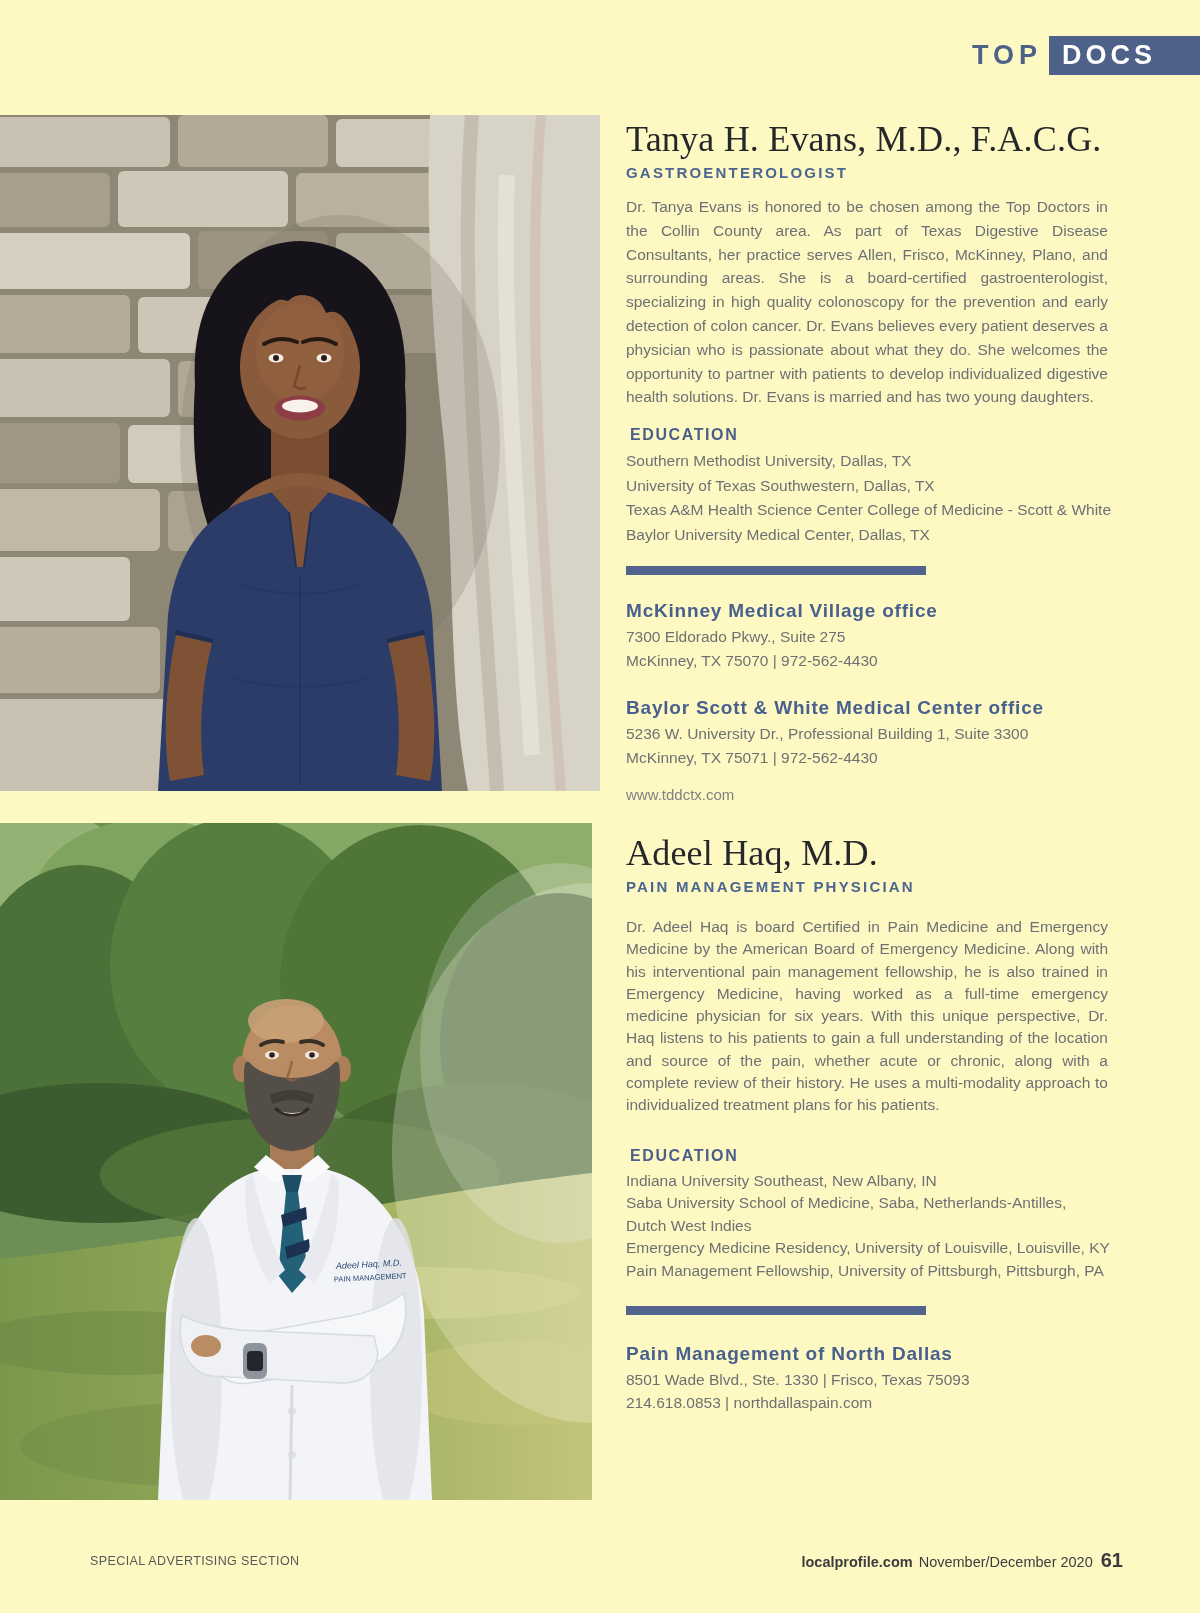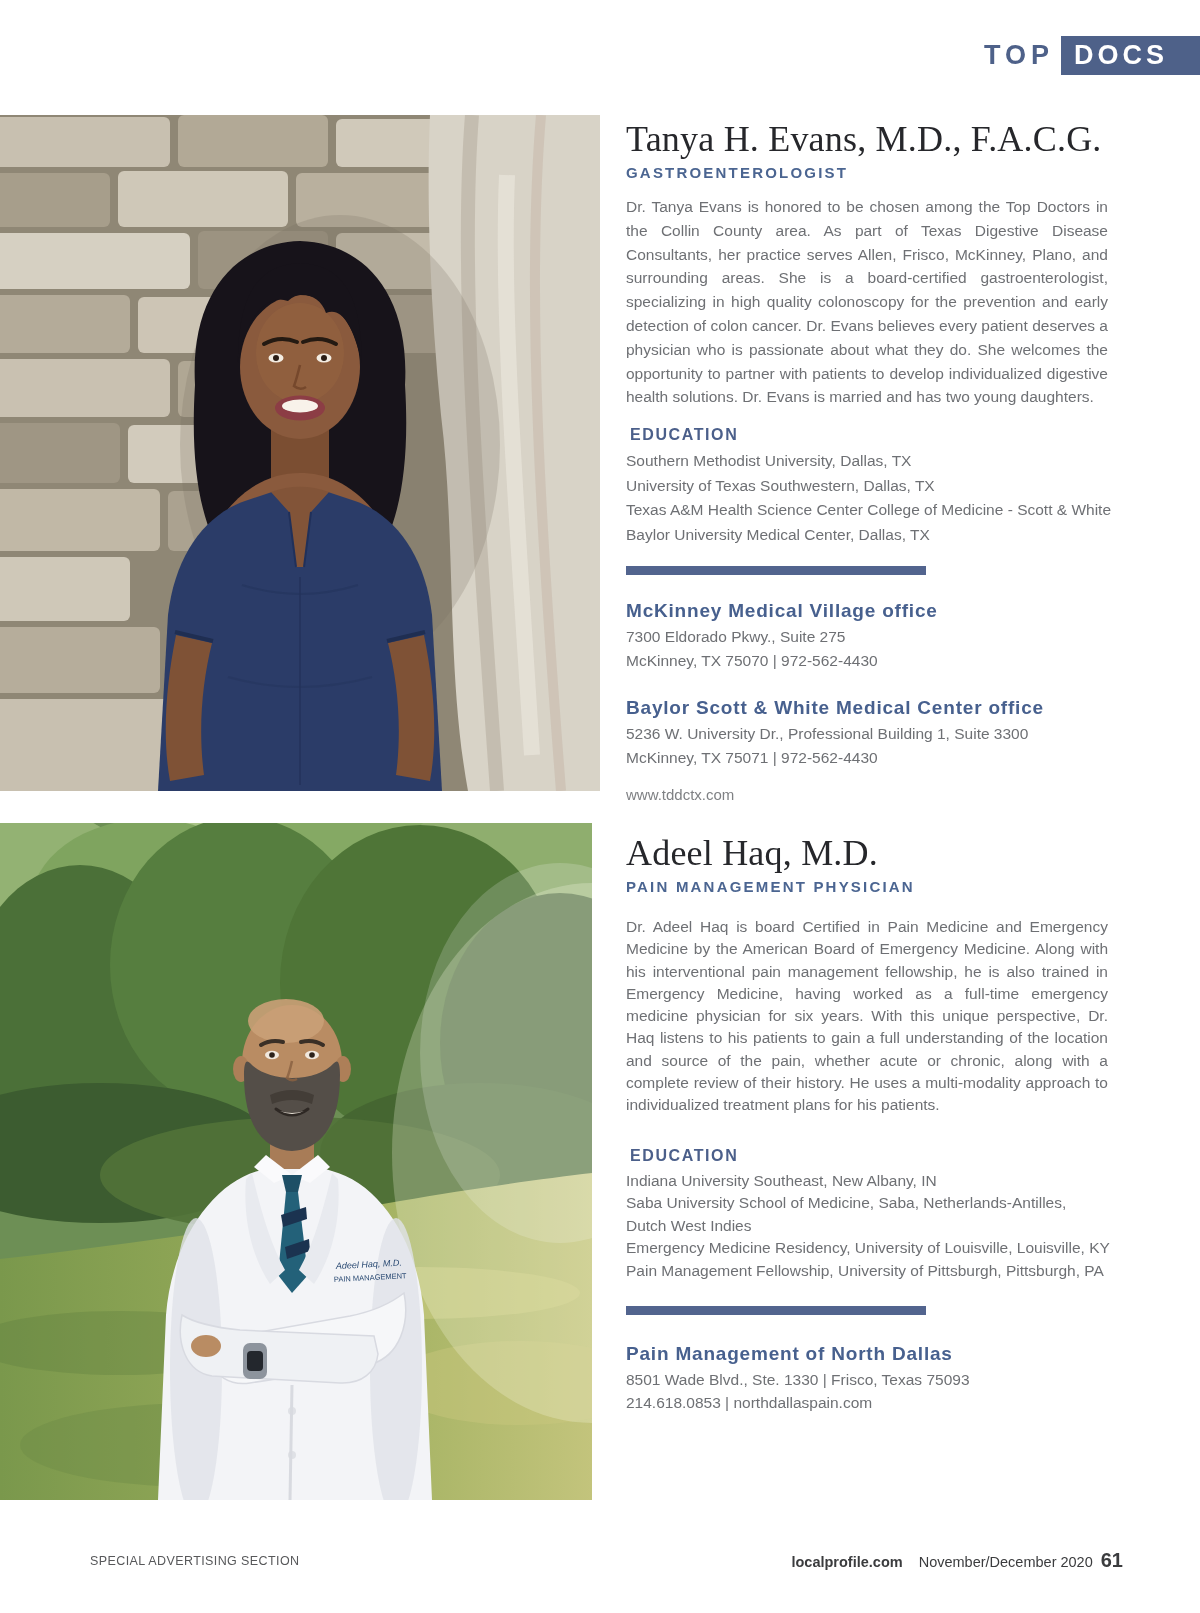--- a/index.html
+++ b/index.html
@@ -1,24 +1,24 @@
 <!DOCTYPE html>
 <html><head>
 <meta charset="utf-8">
 <style>
   html,body { margin:0; padding:0; background:#e8e8e8; }
   .page {
     position:relative; width:1200px; height:1613px; margin:0 auto;
-    background:#ffffff; overflow:hidden;
+    background:#fef9c3; overflow:hidden;
     font-family:"Liberation Sans", sans-serif;
   }
   
   .badge { position:absolute; top:36px; right:0; height:39px; display:flex; align-items:stretch; }
   .badge-top { color:#4e6189; font-weight:bold; font-size:27px; letter-spacing:5px; line-height:39px; margin-right:7px; }
-  .badge-box { background:#4e6189; color:#ffffff; font-weight:bold; font-size:27px; letter-spacing:4px; line-height:39px; padding:0 32px 0 13px; }
+  .badge-box { background:#4e6189; color:#ffffff; font-weight:bold; font-size:27px; letter-spacing:4px; line-height:39px; padding:0 44px 0 13px; }
   
   .photo { position:absolute; left:0; display:block; }
   #photo1 { top:115px; width:600px; height:676px; }
   #photo2 { top:823px; width:592px; height:677px; }
   
   .col { position:absolute; left:626px; width:482px; }
   #col1 { top:118px; }
   #col2 { top:832px; }
   .doc-name { margin:0; font-family:"Liberation Serif","DejaVu Serif",serif; font-weight:normal;
               font-size:36px; line-height:42px; color:#26272b; letter-spacing:0.2px; }
@@ -36,21 +36,21 @@
   .office { margin-top:25px; }
   #col2 .office { margin-top:28px; }
   .office-name { color:#47608e; font-size:19px; font-weight:bold; letter-spacing:0.8px; }
   .office-line { color:#6e7074; font-size:15.5px; line-height:23.5px; }
   .office-line.first { margin-top:3px; }
   .website { margin-top:17px; color:#7f8184; font-size:15px; }
   
   .footer-left { position:absolute; left:90px; top:1554px; font-size:12.5px; color:#57585a; letter-spacing:0.4px; }
   .footer-right { position:absolute; right:77px; top:1549px; display:flex; align-items:baseline; color:#3b3c3e; font-size:14.5px; }
   .fr-site { font-weight:bold; margin-right:6px;padding-left:24px; }
-  .fr-issue { margin-right:8px;margin-left:10px; }
+  .fr-issue { margin-right:8px; }
   .fr-page { font-weight:bold; font-size:20px; }
 </style>
 </head>
 <body>
 
 <div class="page">
 
   <div class="badge">
     <span class="badge-top">TOP</span>
     <span class="badge-box">DOCS</span>

